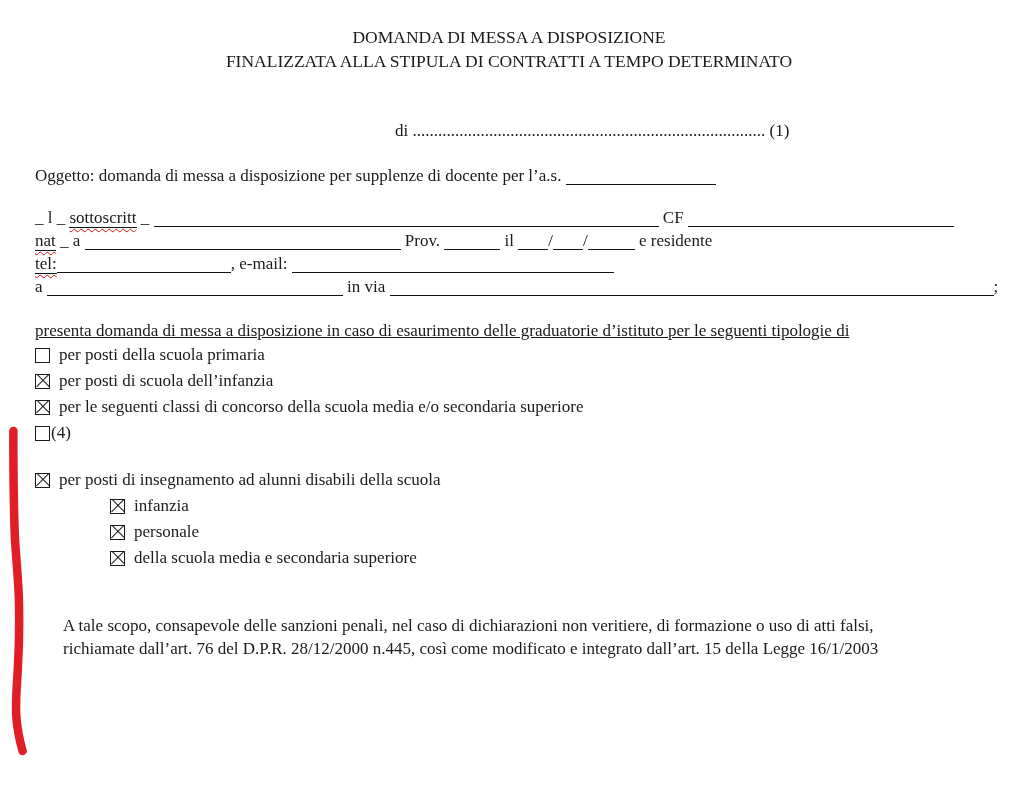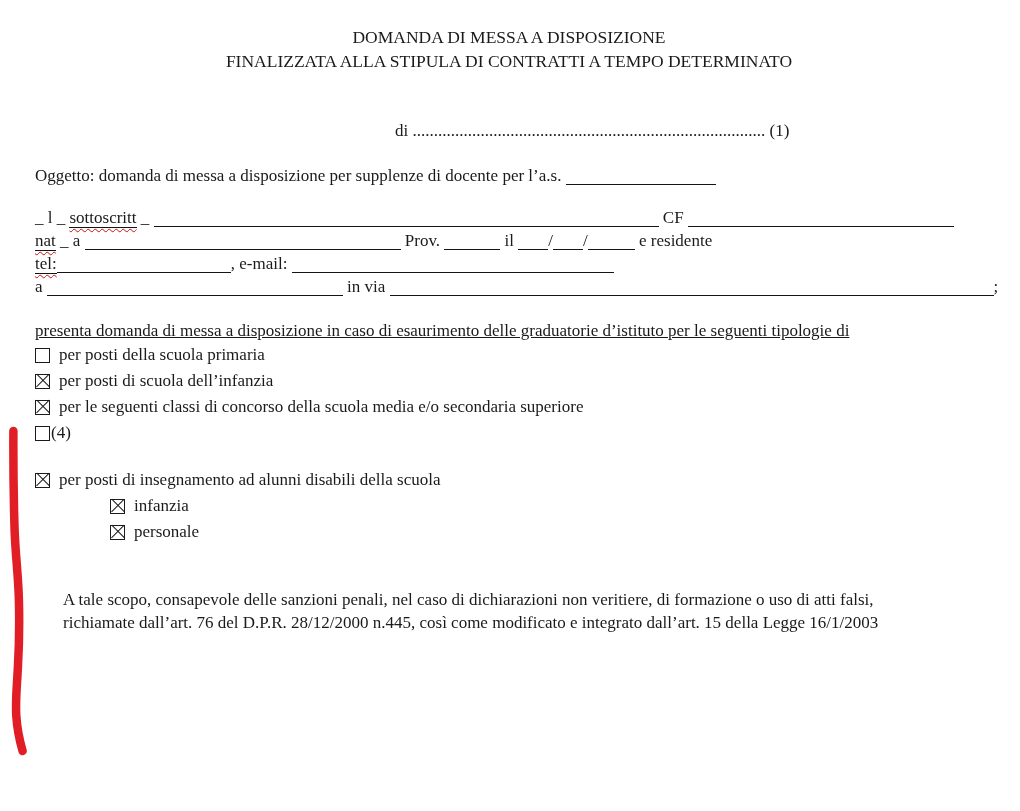--- a/index.html
+++ b/index.html
@@ -112,20 +112,24 @@
     </div>
   <div class="checklist sub">
       <div class="cbrow">
         <span class="cb checked"></span>
         <span class="cblabel">infanzia</span>
       </div>
       <div class="cbrow">
         <span class="cb checked"></span>
         <span class="cblabel">personale</span>
       </div>
+      <div class="cbrow">
+        <span class="cb checked"></span>
+        <span class="cblabel">della scuola media e secondaria superiore</span>
+      </div>
     </div>
 
   <div class="spacer24"></div>
 
 
   <div class="closing">
     <div>A tale scopo, consapevole delle sanzioni penali, nel caso di dichiarazioni non veritiere, di formazione o uso di atti falsi,</div>
     <div>richiamate dall’art. 76 del D.P.R. 28/12/2000 n.445, così come modificato e integrato dall’art. 15 della Legge 16/1/2003</div>
   </div>
 

